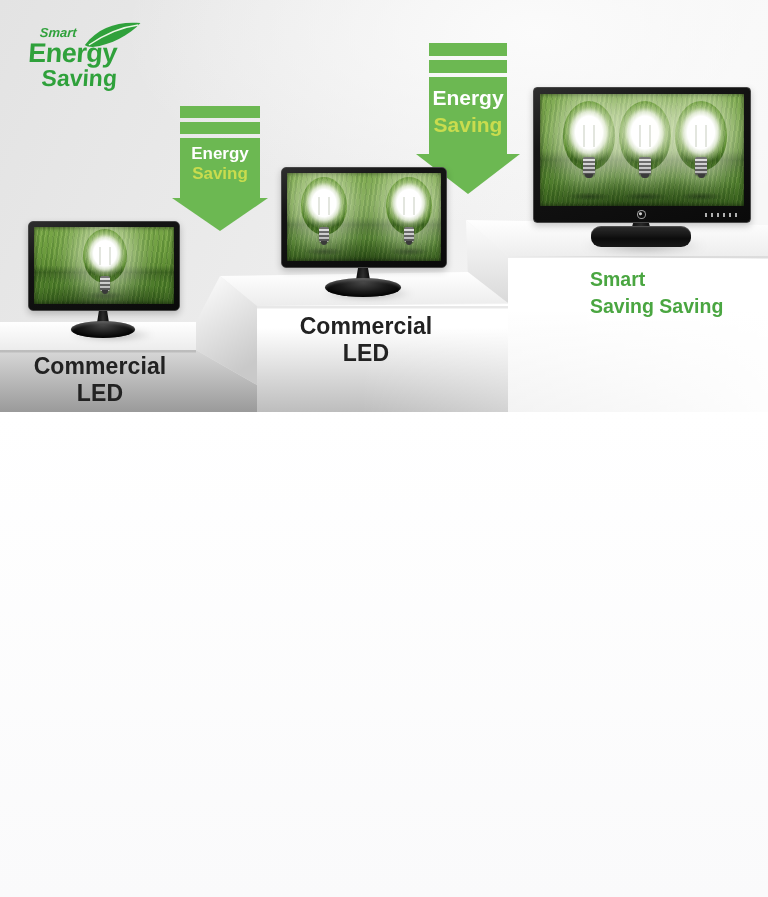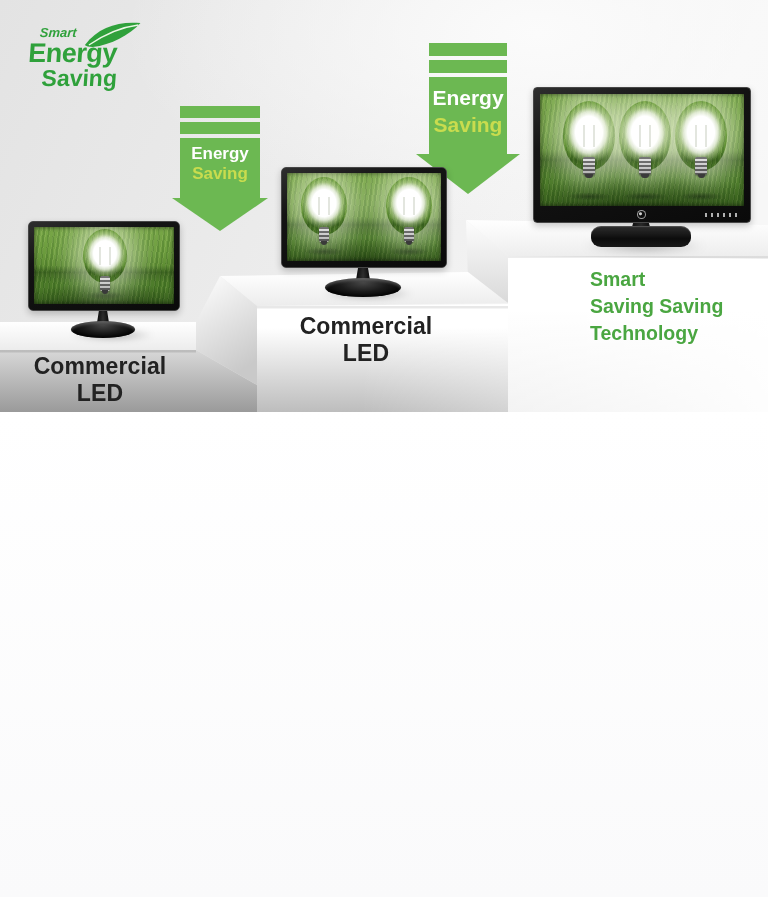--- a/index.html
+++ b/index.html
@@ -255,16 +255,15 @@
         <div class="lg-badge"></div>
         <div class="controls"></div>
       </div>
     </div>
 
     <div class="mlabel l1">Commercial LED</div>
     <div class="mlabel l2">Commercial LED</div>
     <div class="tagline">
       <div>Smart</div>
       <div>Saving Saving</div>
-      <div>Technology</div>
     </div>
   </div>
 </div>
 
 </body></html>

